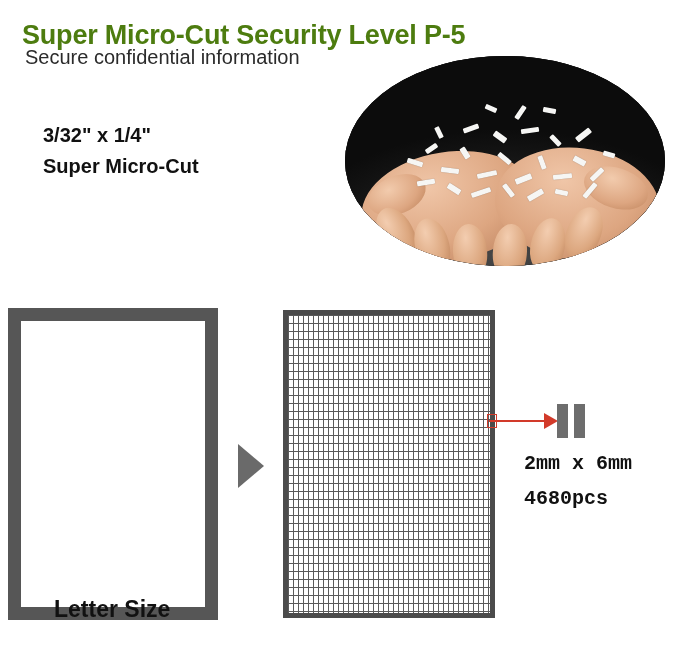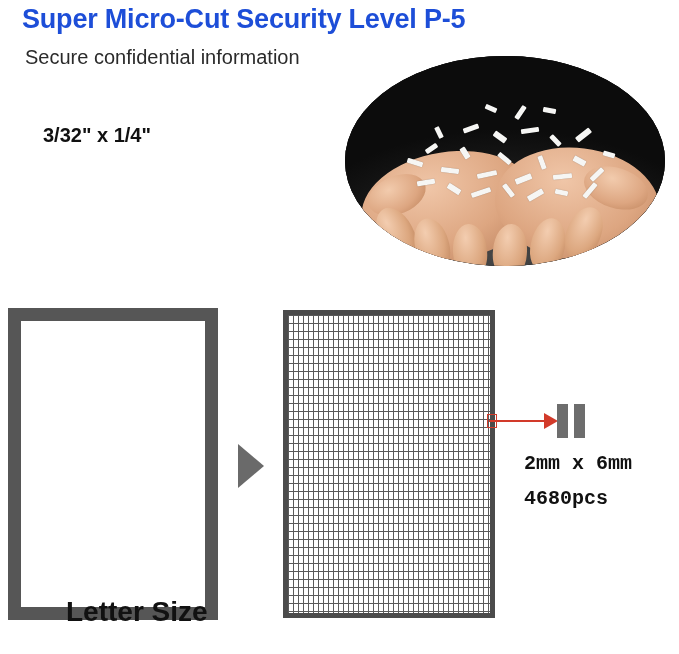--- a/index.html
+++ b/index.html
@@ -13,25 +13,25 @@
     position: relative;
     font-family: "Liberation Sans", sans-serif;
     color: #1a1a1a;
     overflow: hidden;
   }
 
   
   .title {
     position: absolute;
     left: 22px;
-    top: 4px;
+    top: 20px;
     font-size: 27px;
     font-weight: bold;
     letter-spacing: -0.2px;
-    color: #1d4ed8;
+    color: #4d7c0f;
     white-space: nowrap;
   }
   .subtitle {
     position: absolute;
     left: 25px;
     top: 46px;
     font-size: 20px;
     font-weight: normal;
     color: #2b2b2b;
     white-space: nowrap;
@@ -132,25 +132,24 @@
     width: 210px;
     height: 312px;
     border: 13px solid #565656;
     background: #ffffff;
     box-sizing: border-box;
   }
   .letter-label {
     position: absolute;
     left: 54px;
     top: 596px;
-    font-size: 28px;
+    font-size: 23px;
     font-weight: bold;
     color: #111111;
     white-space: nowrap;
-    margin-left: 12px;
   }
 
   .arrow-big {
     position: absolute;
     left: 238px;
     top: 444px;
     width: 0; height: 0;
     border-top: 22px solid transparent;
     border-bottom: 22px solid transparent;
     border-left: 26px solid #6a6a6a;
@@ -219,20 +218,21 @@
   .chip-label.l2 { top: 487px; }
 </style>
 </head>
 <body>
 
 <div class="title">Super Micro-Cut Security Level P-5</div>
 <div class="subtitle">Secure confidential information</div>
 
 <div class="spec">
   <div>3/32" x 1/4"</div>
+  <div>Super Micro-Cut</div>
 </div>
 
 <div class="photo">
   <div class="bg"></div>
   <div class="palm palm-left"></div>
   <div class="palm palm-right"></div>
   <div class="thumb thumb-l"></div>
   <div class="thumb thumb-r"></div>
   <div class="finger" style="left:34px; top:150px; transform:rotate(-28deg);"></div>
   <div class="finger" style="left:70px; top:162px; transform:rotate(-14deg);"></div>

